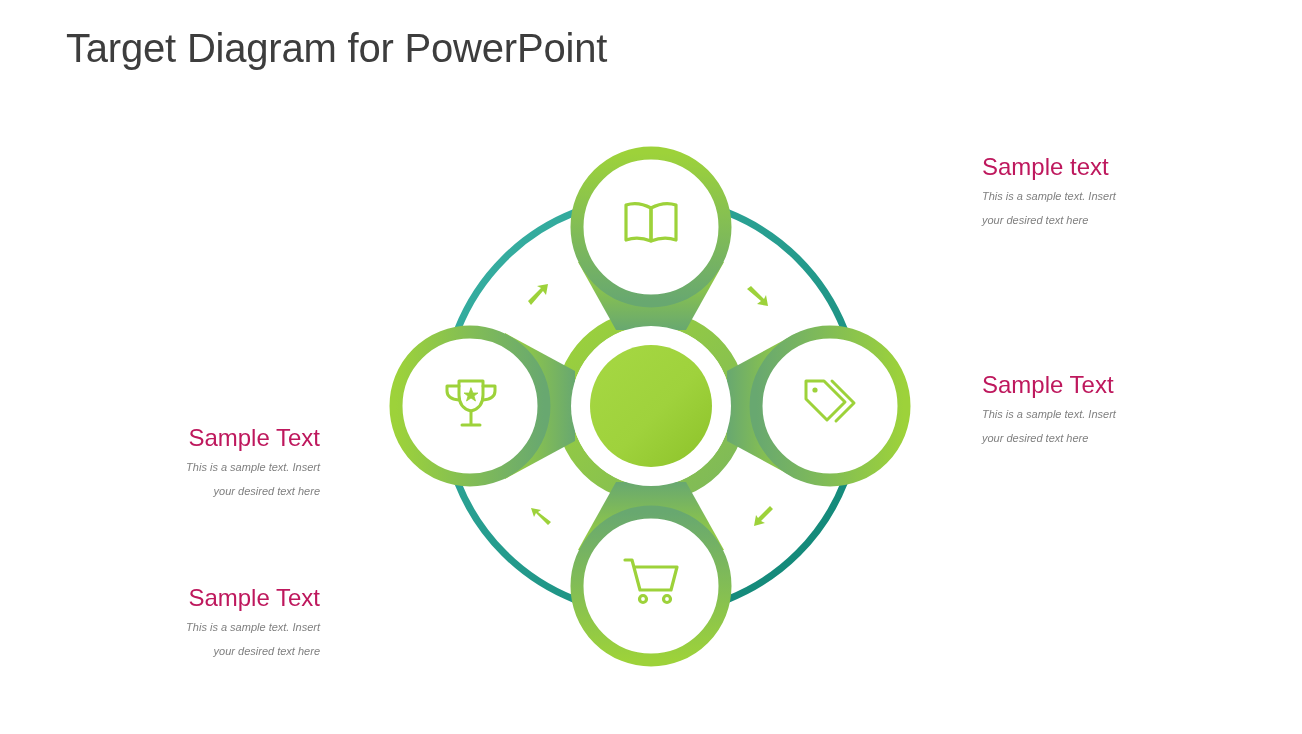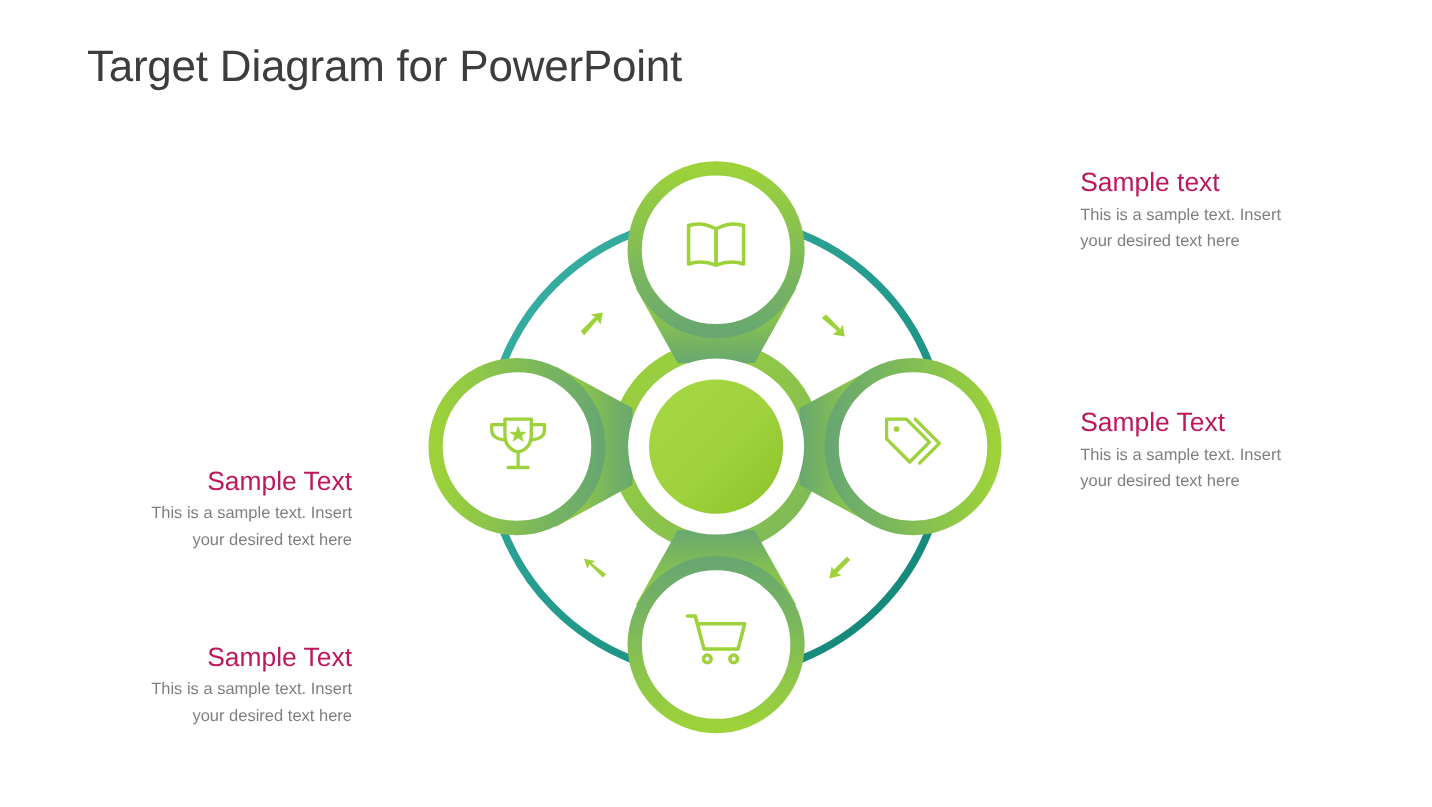--- a/index.html
+++ b/index.html
@@ -1,23 +1,23 @@
 <!DOCTYPE html>
 <html><head>
 <meta charset="utf-8">
 <style>
   html, body { margin: 0; padding: 0; background: #ffffff; }
   body { width: 1302px; height: 734px; position: relative; overflow: hidden;
          font-family: "Liberation Sans", sans-serif; }
   .title { position: absolute; left: 66px; top: 26px; font-size: 40px; color: #3d3d3d;
-           font-weight: normal; margin: 13px; letter-spacing: -0.2px; }
+           font-weight: normal; margin: 0; letter-spacing: -0.2px; }
   .diagram { position: absolute; left: 0; top: 0; }
   .block { position: absolute; width: 260px; }
   .block .head { font-size: 24px; color: #be185d; line-height: 30px; }
-  .block .body { font-size: 15px; color: #7f7f7f; line-height: 24px; margin-top: 2px; }
+  .block .body { font-size: 11px; color: #7f7f7f; line-height: 24px; margin-top: 2px; font-style: italic; }
   .block.right { text-align: left; }
   .block.left { text-align: right; }
 </style>
 </head>
 <body>
 
 <h1 class="title">Target Diagram for PowerPoint</h1>
 
 <svg class="diagram" width="1302" height="734" viewBox="0 0 1302 734">
   <defs>

